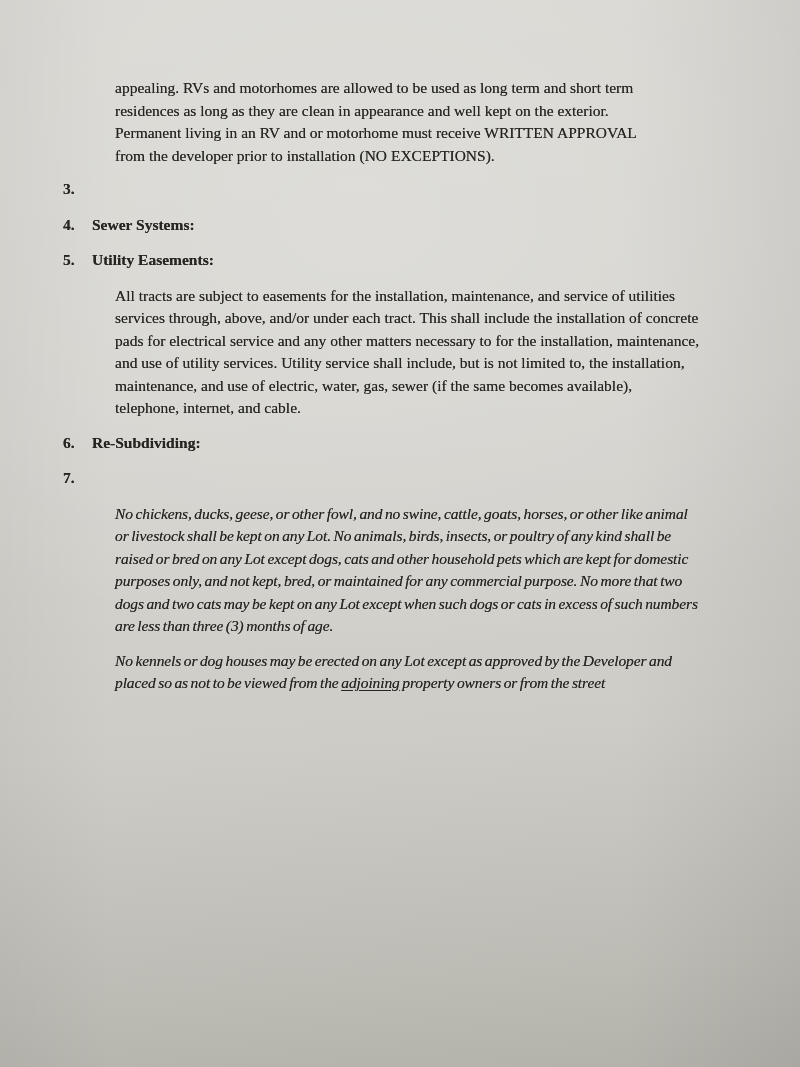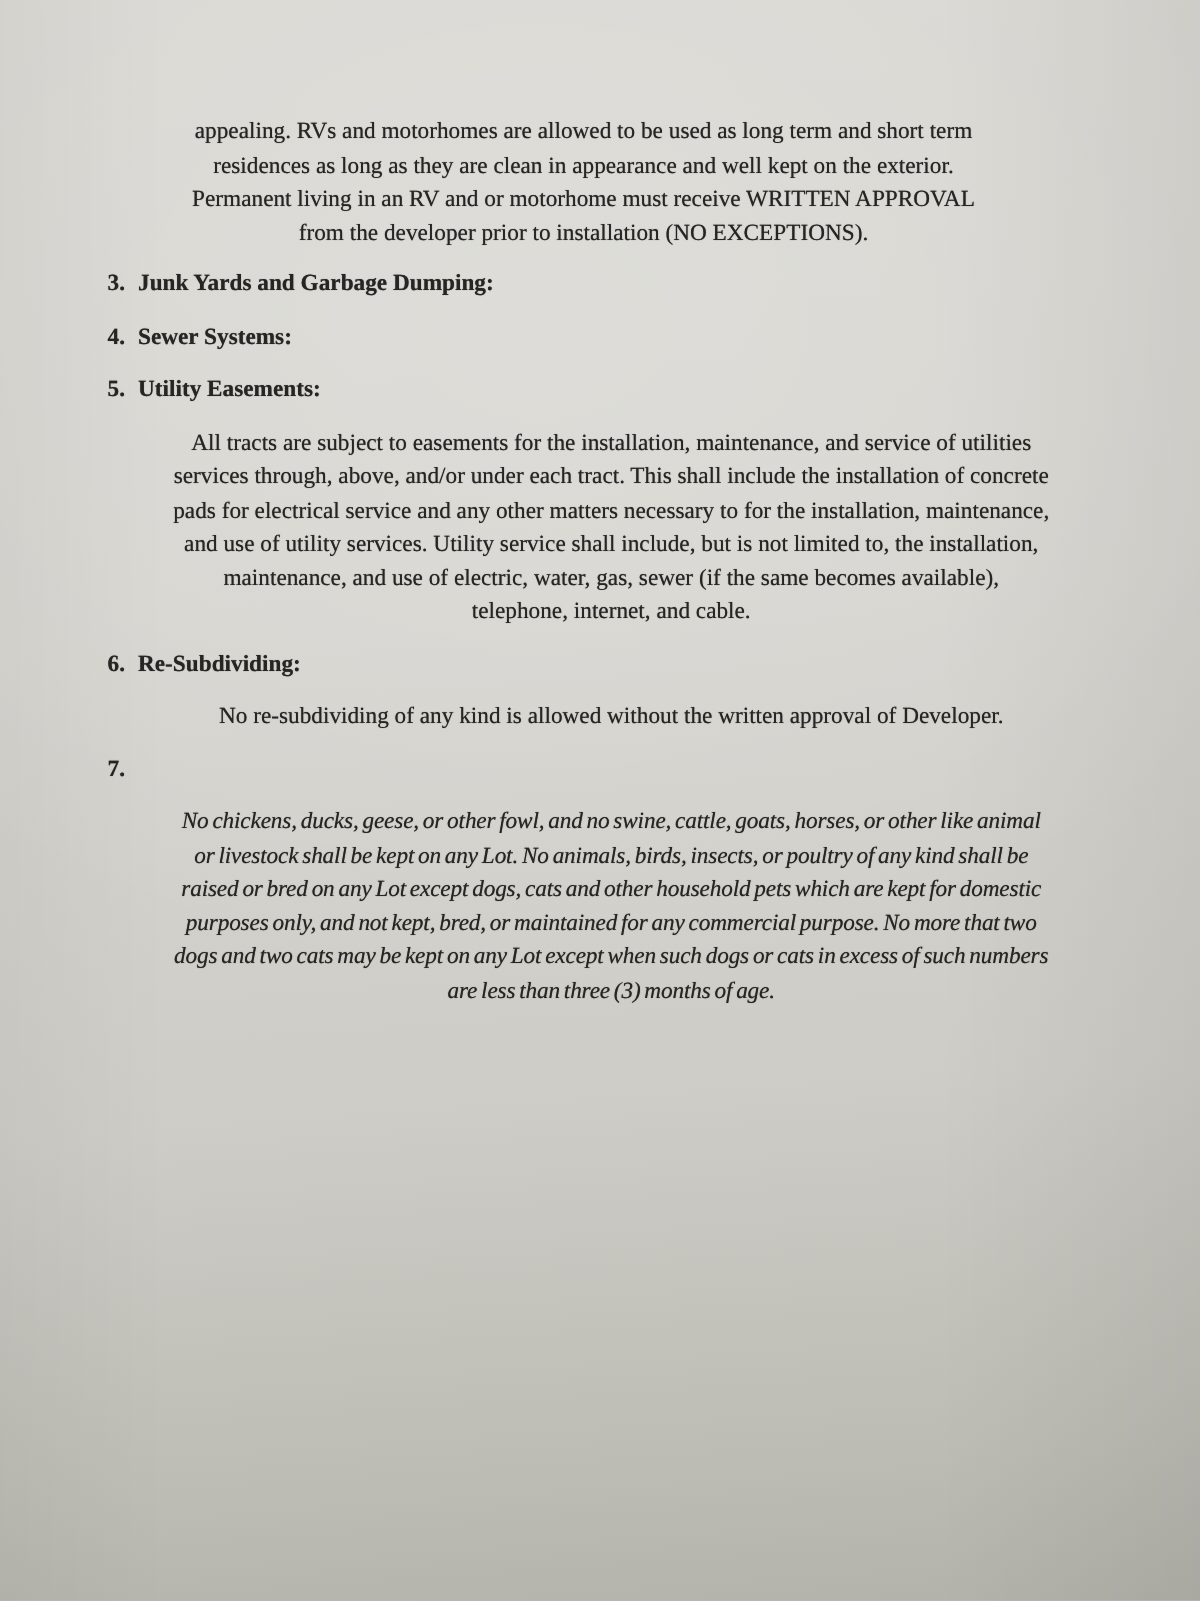--- a/index.html
+++ b/index.html
@@ -14,21 +14,20 @@
     font-family: "Liberation Serif", serif;
   }
   .photo {
     position: relative;
     width: 800px;
     height: 1067px;
     background:
       radial-gradient(120% 70% at 45% 20%, rgba(255,255,255,0.16), rgba(255,255,255,0) 62%),
       linear-gradient(to right, rgba(0,0,0,0.035), rgba(0,0,0,0) 14%, rgba(0,0,0,0) 78%, rgba(0,0,0,0.055)),
       linear-gradient(176deg, #d9d8d3 0%, #d6d5d0 38%, #cdccc6 68%, #bcbbb4 90%, #b2b1aa 100%);
-    text-align: center;
   }
   .content {
     position: absolute;
     top: 77px;
     left: 63px;
     width: 672px;
     color: #262523;
     font-size: 15.5px;
     line-height: 22.5px;
     text-shadow: 0 0 0.6px rgba(45,45,42,0.75);
@@ -68,21 +67,20 @@
 <body>
 
 <div class="photo">
   <div class="content">
 
     <p class="body intro">appealing. RVs and motorhomes are allowed to be used as long term and short term residences as long as they are clean in appearance and well kept on the exterior. Permanent living in an RV and or motorhome must receive WRITTEN APPROVAL from the developer prior to installation (NO EXCEPTIONS).</p>
 
     <section>
       <h3 class="heading">
         <span class="num">3.</span>
-        <span class="title">Junk Yards and Garbage Dumping:</span>
       </h3>
     </section>
 
     <section>
       <h3 class="heading">
         <span class="num">4.</span>
         <span class="title">Sewer Systems:</span>
       </h3>
     </section>
 
@@ -92,24 +90,24 @@
         <span class="title">Utility Easements:</span>
       </h3>
       <p class="body">All tracts are subject to easements for the installation, maintenance, and service of utilities services through, above, and/or under each tract. This shall include the installation of concrete pads for electrical service and any other matters necessary to for the installation, maintenance, and use of utility services. Utility service shall include, but is not limited to, the installation, maintenance, and use of electric, water, gas, sewer (if the same becomes available), telephone, internet, and cable.</p>
     </section>
 
     <section>
       <h3 class="heading">
         <span class="num">6.</span>
         <span class="title">Re-Subdividing:</span>
       </h3>
-      <p class="body">No re-subdividing of any kind is allowed without the written approval of Developer.</p>
     </section>
 
     <section>
       <h3 class="heading">
         <span class="num">7.</span>
       </h3>
       <p class="body condensed">No chickens, ducks, geese, or other fowl, and no swine, cattle, goats, horses, or other like animal or livestock shall be kept on any Lot. No animals, birds, insects, or poultry of any kind shall be raised or bred on any Lot except dogs, cats and other household pets which are kept for domestic purposes only, and not kept, bred, or maintained for any commercial purpose. No more that two dogs and two cats may be kept on any Lot except when such dogs or cats in excess of such numbers are less than three (3) months of age.</p>
+      <p class="body condensed"><span>No kennels or dog houses may be erected on any Lot except as approved by the Developer and placed so as not to be viewed from the </span><span class="uword">adjoining</span><span> property owners or from the street</span></p>
     </section>
 
   </div>
 </div>
 
 </body></html>

